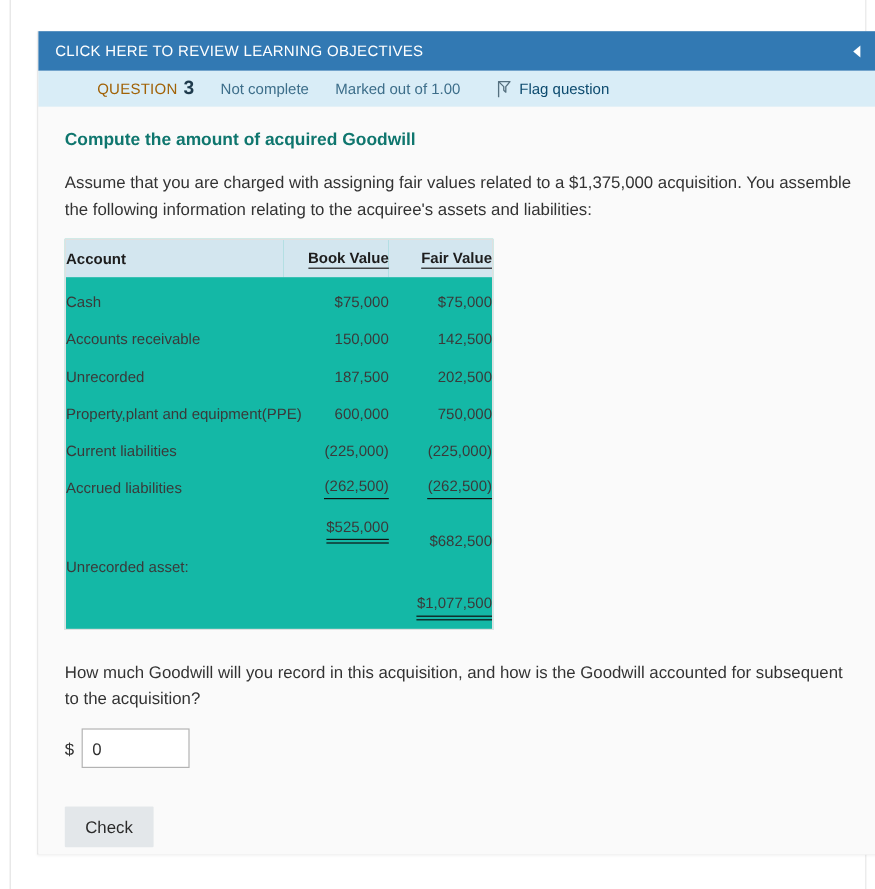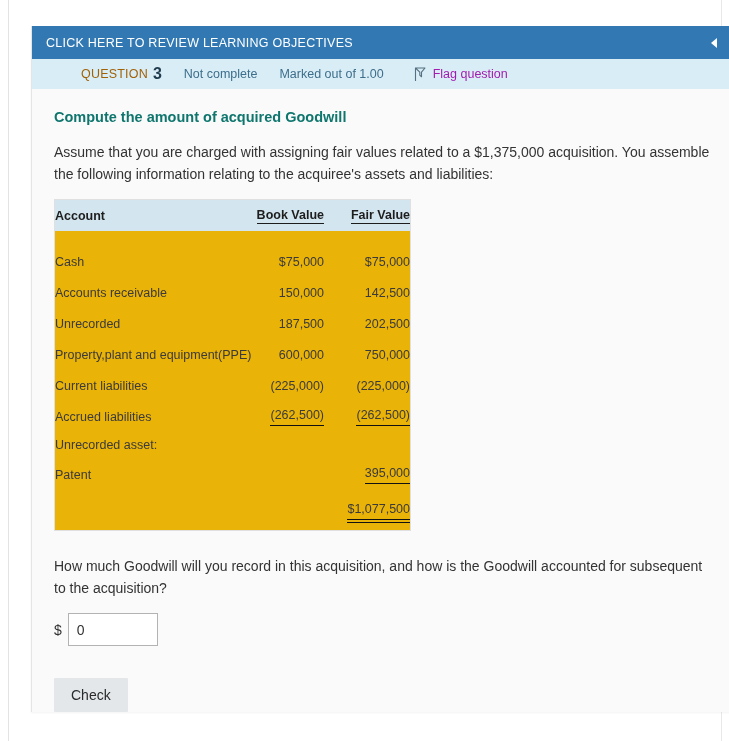--- a/index.html
+++ b/index.html
@@ -101,21 +101,21 @@
   .info-item {
     margin-left: 22px;
     color: #3d6e8a;
     white-space: nowrap;
   }
   .flag-item {
     margin-left: 30px;
     display: flex;
     align-items: center;
     gap: 6px;
-    color: #a21caf;
+    color: #0c4a6e;
     white-space: nowrap;
   }
   .flag-icon { display: block; }
 
   
   .content {
     position: absolute;
     left: 0;
     top: 63px;
     width: 701px;
@@ -136,21 +136,21 @@
     color: #333333;
     line-height: 1.58;
     margin: 0 0 14px 0;
     max-width: 664px;
   }
 
   
   .fin-table-wrap {
     width: 357px;
     border: 1px solid #e0e0e0;
-    background: #eab308;
+    background: #14b8a6;
     box-sizing: border-box;
   }
   table.fin {
     width: 100%;
     border-collapse: collapse;
     font-size: 12.5px;
     color: #3a3a3a;
     table-layout: fixed;
   }
   table.fin th, table.fin td {
@@ -175,21 +175,21 @@
   th.h-num span {
     display: inline-block;
     border-bottom: 1.5px solid #1d1d1d;
     padding-bottom: 1px;
   }
 
   tbody td { height: 31px; }
   td.acct { text-align: left; padding-left: 9px; white-space: nowrap; }
   td.num  { text-align: right; padding-right: 7px; white-space: nowrap; }
 
-  tr.first-body td { padding-top: 15px; }
+  tr.first-body td { padding-top: 5px; }
   .dbl-under {
     display: inline-block;
     border-bottom: 1.5px solid #111111;
     padding-bottom: 3px;
     position: relative;
   }
   .dbl-under::after {
     content: "";
     position: absolute;
     left: 0; right: 0;
@@ -322,32 +322,32 @@
               <td class="acct">Current liabilities</td>
               <td class="num">(225,000)</td>
               <td class="num">(225,000)</td>
             </tr>
             <tr>
               <td class="acct">Accrued liabilities</td>
               <td class="num"><span class="sng-under">(262,500)</span></td>
               <td class="num"><span class="sng-under">(262,500)</span></td>
             </tr>
 
+            <tr class="subtotal">
+              <td class="acct"></td>
+              <td class="num"><span class="dbl-under">$525,000</span></td>
+              <td class="num" style="vertical-align:bottom;padding-bottom:2px;">$682,500</td>
+            </tr>
 
             <tr class="spacer">
               <td class="acct">Unrecorded asset:</td>
               <td class="num"></td>
               <td class="num"></td>
             </tr>
 
-            <tr class="patent">
-              <td class="acct">Patent</td>
-              <td class="num"></td>
-              <td class="num"><span class="sng-under">395,000</span></td>
-            </tr>
 
             <tr class="grand">
               <td class="acct"></td>
               <td class="num"></td>
               <td class="num"><span class="dbl-under">$1,077,500</span></td>
             </tr>
           </tbody>
         </table>
       </div>
 

